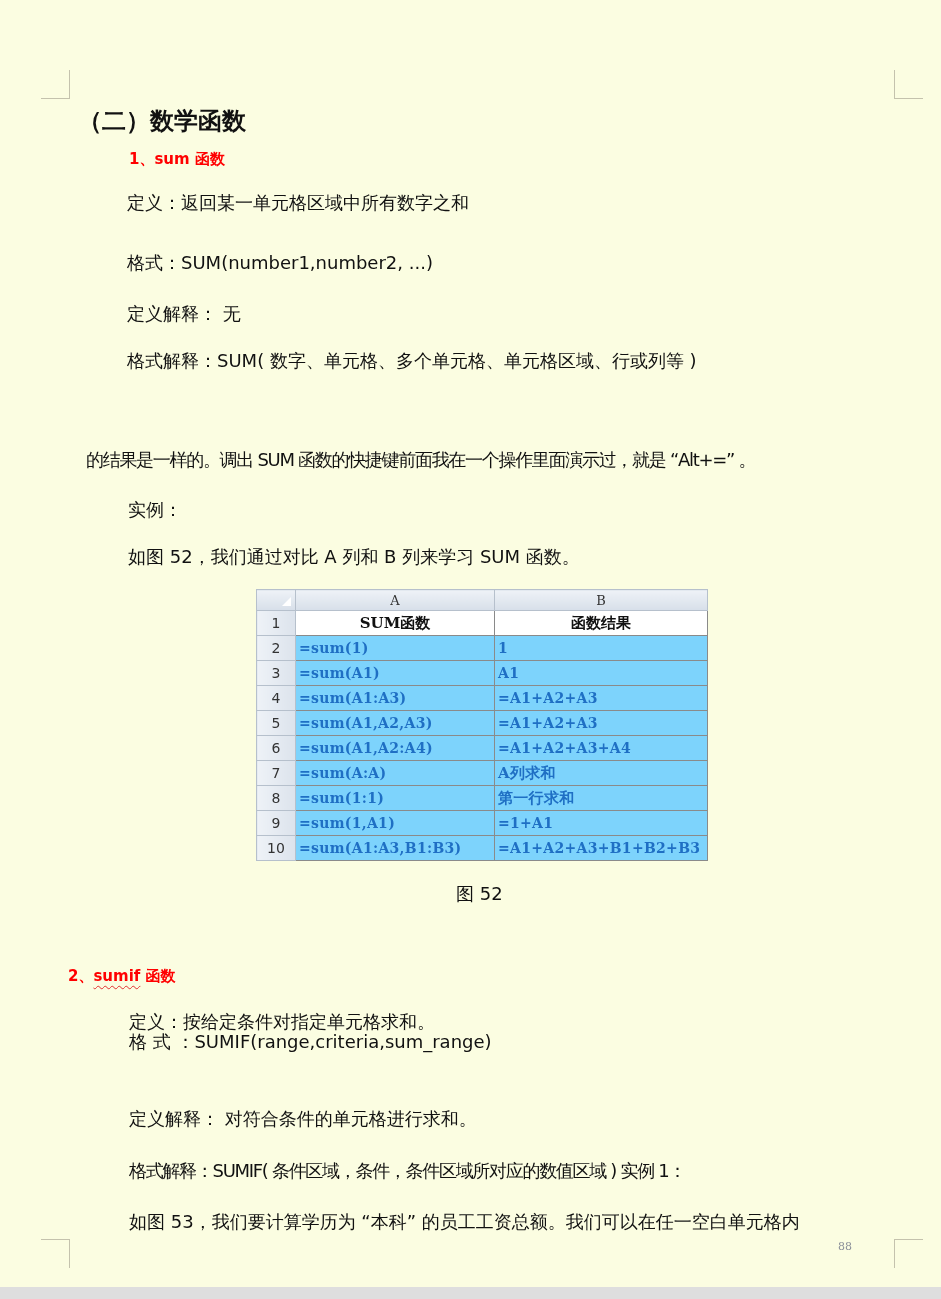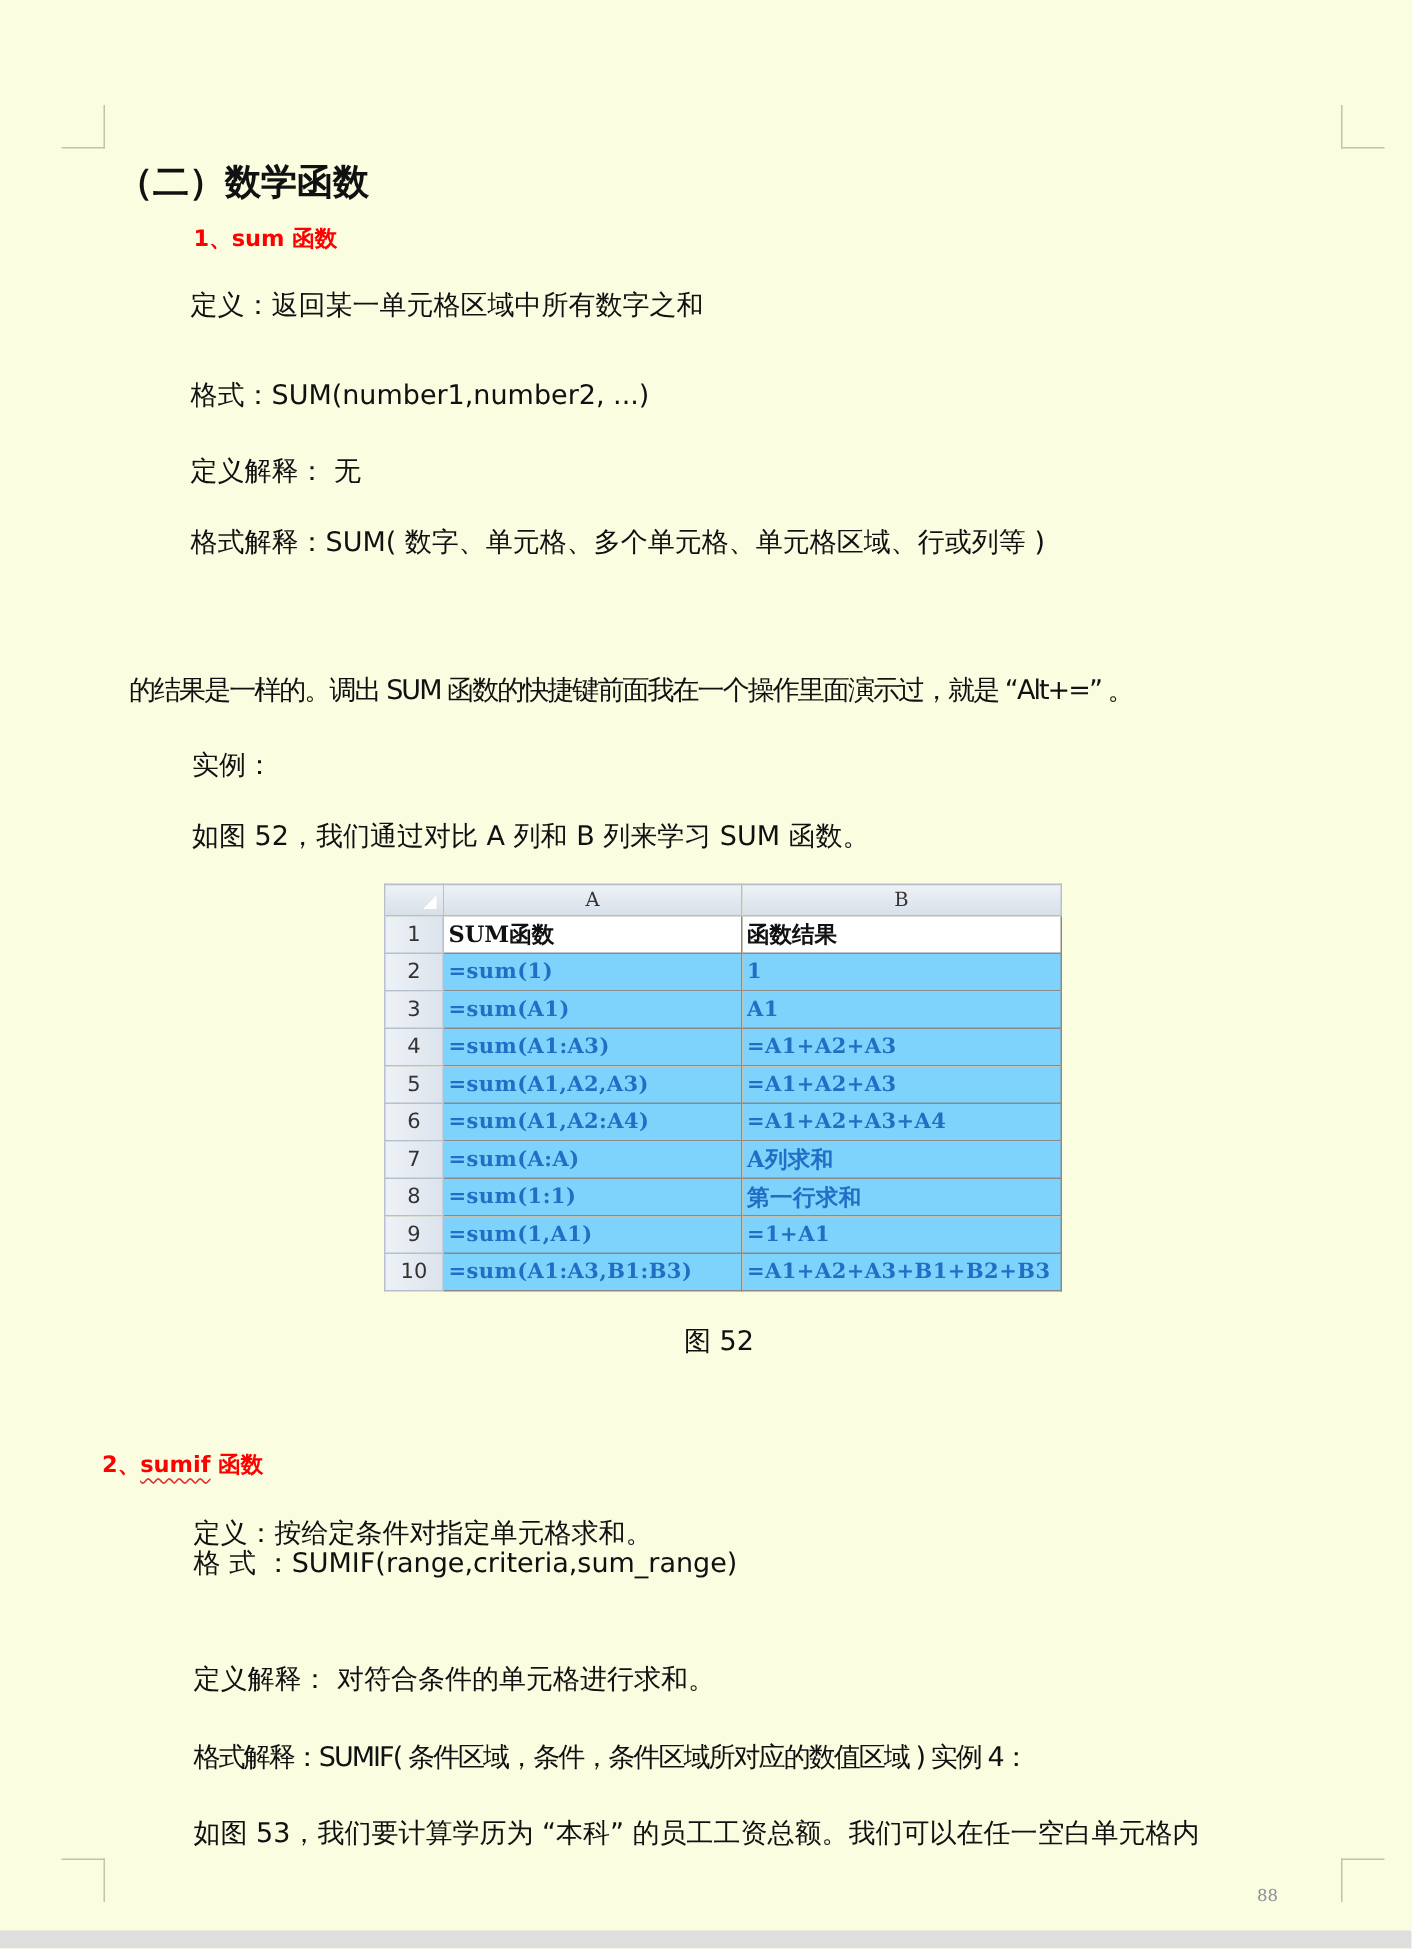--- a/index.html
+++ b/index.html
@@ -40,26 +40,26 @@
     .sheet .corner-cell { position: relative; background: linear-gradient(#dfe6ef, #c9d3df); }
     .sheet .corner-cell::after {
       content: ""; position: absolute; right: 4px; bottom: 4px;
       border-left: 9px solid transparent; border-bottom: 9px solid #fff;
     }
     .sheet .rowhdr {
       background: linear-gradient(90deg, #eef2f7, #dce3ec); color: #333;
       font-size: 14px; text-align: center; font-weight: normal; border-color: #b6c0cc;
       font-family: "DejaVu Sans", sans-serif;
     }
-    .sheet .hdrcell { font-weight: bold; font-size: 15px; color: #111; background: #fff; }
+    .sheet .hdrcell { font-weight: bold; font-size: 15px; text-align: center; color: #111; background: #fff; }
     .sheet .cell { color: #1f6fc4; font-weight: bold; font-size: 14px; background: #7dd3fc; letter-spacing: 0.3px; }
     .sheet .cell.cjk { font-size: 15px; }
 
     .caption { font-size: 18px; color: #111; }
-    .pgnum { font-size: 11px; color: #8a8f98; font-family: "DejaVu Serif", serif; margin-top: 17px; }
+    .pgnum { font-size: 11px; color: #8a8f98; font-family: "DejaVu Serif", serif; }
   </style>
 </head>
 <body>
 
 <div class="page">
   <div class="corner tl"></div>
   <div class="corner tr"></div>
   <div class="corner bl"></div>
   <div class="corner br"></div>
 
@@ -142,18 +142,18 @@
 
   <div class="abs caption" style="left:456px; top:882px;">图  52</div>
 
   <div class="abs h3" style="left:68px; top:967px;">
     <span>2、</span><span class="squiggle">sumif</span><span> 函数</span>
   </div>
 
   <div class="abs p" style="left:129px; top:1010px;">定义：按给定条件对指定单元格求和。</div>
   <div class="abs p" style="left:129px; top:1030px;">格 式 ：SUMIF(range,criteria,sum_range)</div>
   <div class="abs p" style="left:129px; top:1107px;">定义解释：  对符合条件的单元格进行求和。</div>
-  <div class="abs p cond" style="left:129px; top:1159px;">格式解释：SUMIF( 条件区域，条件，条件区域所对应的数值区域 ) 实例 4：</div>
+  <div class="abs p cond" style="left:129px; top:1159px;">格式解释：SUMIF( 条件区域，条件，条件区域所对应的数值区域 ) 实例 1：</div>
   <div class="abs p" style="left:129px; top:1210px;">如图  53，我们要计算学历为 “本科” 的员工工资总额。我们可以在任一空白单元格内</div>
 
   <div class="abs pgnum" style="left:838px; top:1240px;">88</div>
 </div>
 <div class="bottom-strip"></div>
 
 </body></html>

